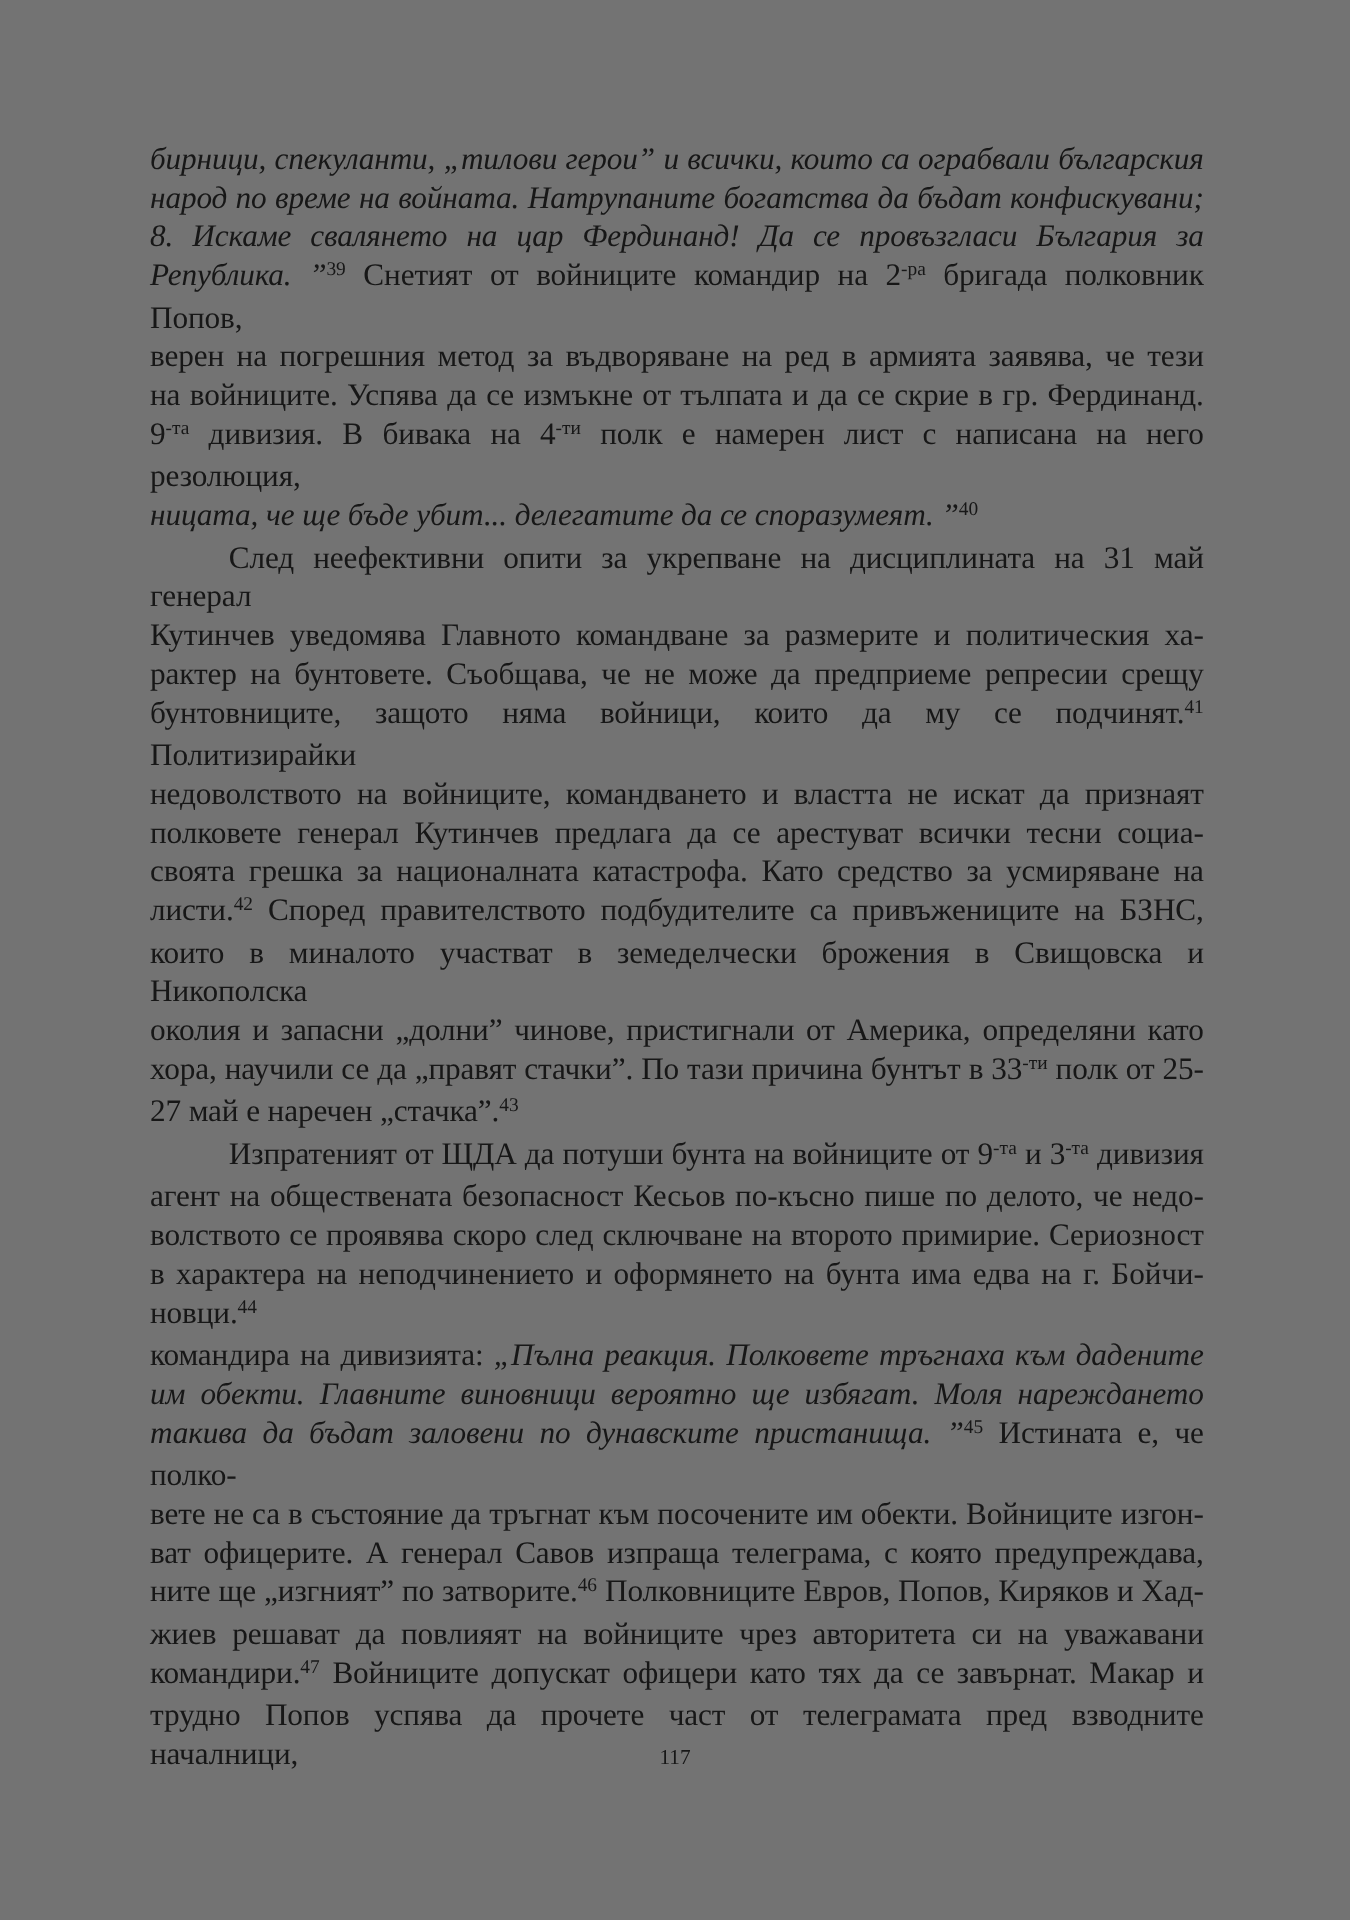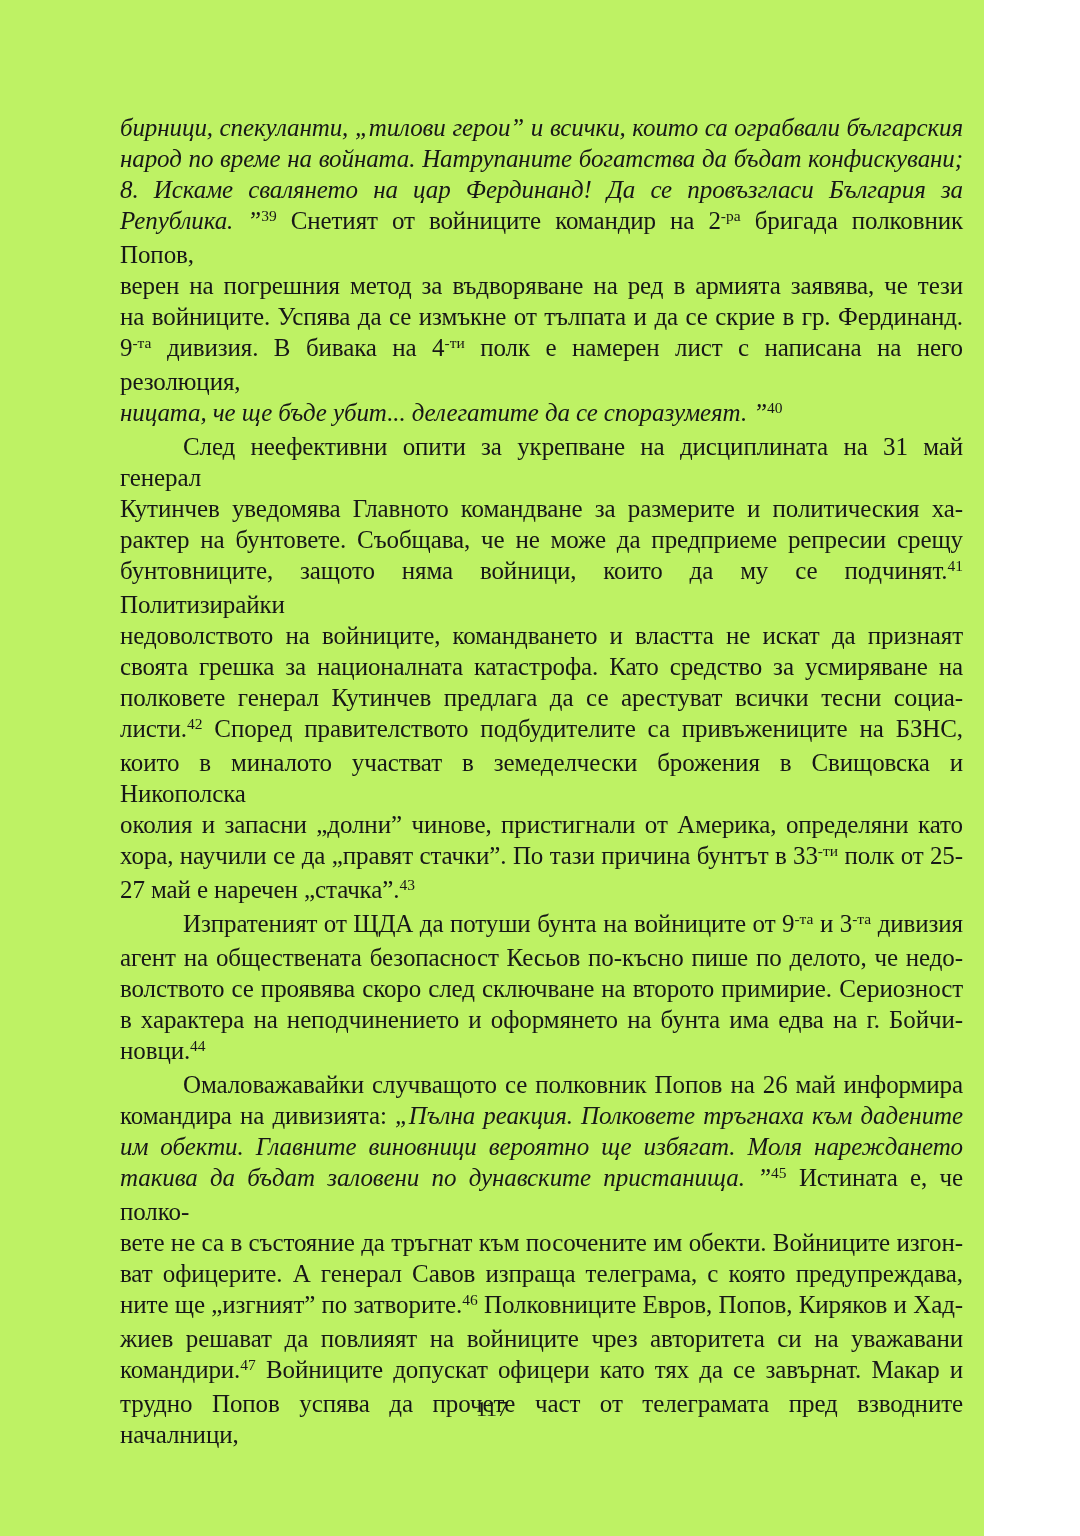--- a/index.html
+++ b/index.html
@@ -1,21 +1,21 @@
 <!DOCTYPE html>
 <html><head>
 <meta charset="utf-8">
 <style>
   html, body { margin: 0; padding: 0; }
   body { background: #ffffff; }
   .page {
     position: relative;
-    width: 984px;
+    width: 1080px;
     height: 1536px;
-    background: #bef264;
+    background: #737373;
     overflow: hidden;
     font-family: "Liberation Serif", "DejaVu Serif", serif;
     color: #171717;
   }
   .text-block {
     position: absolute;
     left: 120px;
     top: 112px;
     width: 843px;
     font-size: 25px;
@@ -38,21 +38,21 @@
     position: relative;
     top: -0.52em;
     letter-spacing: 0;
   }
   .page-number {
     position: absolute;
     left: 0;
     right: 0;
     top: 1396px;
     text-align: center;
-    font-size: 22px;
+    font-size: 17px;
     color: #171717;
   }
 </style>
 </head>
 <body>
 
 <div class="page">
   <div class="text-block">
       <div class="line"><span class="it">бирници, спекуланти, „тилови герои” и всички, които са ограбвали българския</span></div>
       <div class="line"><span class="it">народ по време на войната. Натрупаните богатства да бъдат конфискувани;</span></div>
@@ -60,33 +60,32 @@
       <div class="line"><span class="it">Република. ”</span><span class="sup">39</span><span> Снетият от войниците командир на 2</span><span class="sup">-ра</span><span> бригада полковник Попов,</span></div>
       <div class="line"><span>верен на погрешния метод за въдворяване на ред в армията заявява, че тези</span></div>
       <div class="line"><span>на войниците. Успява да се измъкне от тълпата и да се скрие в гр. Фердинанд.</span></div>
       <div class="line"><span>9</span><span class="sup">-та</span><span> дивизия. В бивака на 4</span><span class="sup">-ти</span><span> полк е намерен лист с написана на него резолюция,</span></div>
       <div class="line nj"><span class="it">ницата, че ще бъде убит... делегатите да се споразумеят. ”</span><span class="sup">40</span></div>
       <div class="line ind"><span>След неефективни опити за укрепване на дисциплината на 31 май генерал</span></div>
       <div class="line"><span>Кутинчев уведомява Главното командване за размерите и политическия ха-</span></div>
       <div class="line"><span>рактер на бунтовете. Съобщава, че не може да предприеме репресии срещу</span></div>
       <div class="line"><span>бунтовниците, защото няма войници, които да му се подчинят.</span><span class="sup">41</span><span> Политизирайки</span></div>
       <div class="line"><span>недоволството на войниците, командването и властта не искат да признаят</span></div>
+      <div class="line"><span>полковете генерал Кутинчев предлага да се арестуват всички тесни социа-</span></div>
       <div class="line"><span>своята грешка за националната катастрофа. Като средство за усмиряване на</span></div>
-      <div class="line"><span>полковете генерал Кутинчев предлага да се арестуват всички тесни социа-</span></div>
       <div class="line"><span>листи.</span><span class="sup">42</span><span> Според правителството подбудителите са привъжениците на БЗНС,</span></div>
       <div class="line"><span>които в миналото участват в земеделчески брожения в Свищовска и Никополска</span></div>
       <div class="line"><span>околия и запасни „долни” чинове, пристигнали от Америка, определяни като</span></div>
       <div class="line"><span>хора, научили се да „правят стачки”. По тази причина бунтът в 33</span><span class="sup">-ти</span><span> полк от 25-</span></div>
       <div class="line nj"><span>27 май е наречен „стачка”.</span><span class="sup">43</span></div>
       <div class="line ind"><span>Изпратеният от ЩДА да потуши бунта на войниците от 9</span><span class="sup">-та</span><span> и 3</span><span class="sup">-та</span><span> дивизия</span></div>
       <div class="line"><span>агент на обществената безопасност Кесьов по-късно пише по делото, че недо-</span></div>
       <div class="line"><span>волството се проявява скоро след сключване на второто примирие. Сериозност</span></div>
       <div class="line"><span>в характера на неподчинението и оформянето на бунта има едва на г. Бойчи-</span></div>
       <div class="line nj"><span>новци.</span><span class="sup">44</span></div>
-      <div class="line ind"><span>Омаловажавайки случващото се полковник Попов на 26 май информира</span></div>
       <div class="line"><span>командира на дивизията: </span><span class="it">„Пълна реакция. Полковете тръгнаха към дадените</span></div>
       <div class="line"><span class="it">им обекти. Главните виновници вероятно ще избягат. Моля нареждането</span></div>
       <div class="line"><span class="it">такива да бъдат заловени по дунавските пристанища. ”</span><span class="sup">45</span><span> Истината е, че полко-</span></div>
       <div class="line"><span>вете не са в състояние да тръгнат към посочените им обекти. Войниците изгон-</span></div>
       <div class="line"><span>ват офицерите. А генерал Савов изпраща телеграма, с която предупреждава,</span></div>
       <div class="line"><span>ните ще „изгният” по затворите.</span><span class="sup">46</span><span> Полковниците Евров, Попов, Киряков и Хад-</span></div>
       <div class="line"><span>жиев решават да повлияят на войниците чрез авторитета си на уважавани</span></div>
       <div class="line"><span>командири.</span><span class="sup">47</span><span> Войниците допускат офицери като тях да се завърнат. Макар и</span></div>
       <div class="line"><span>трудно Попов успява да прочете част от телеграмата пред взводните началници,</span></div>
     </div>

